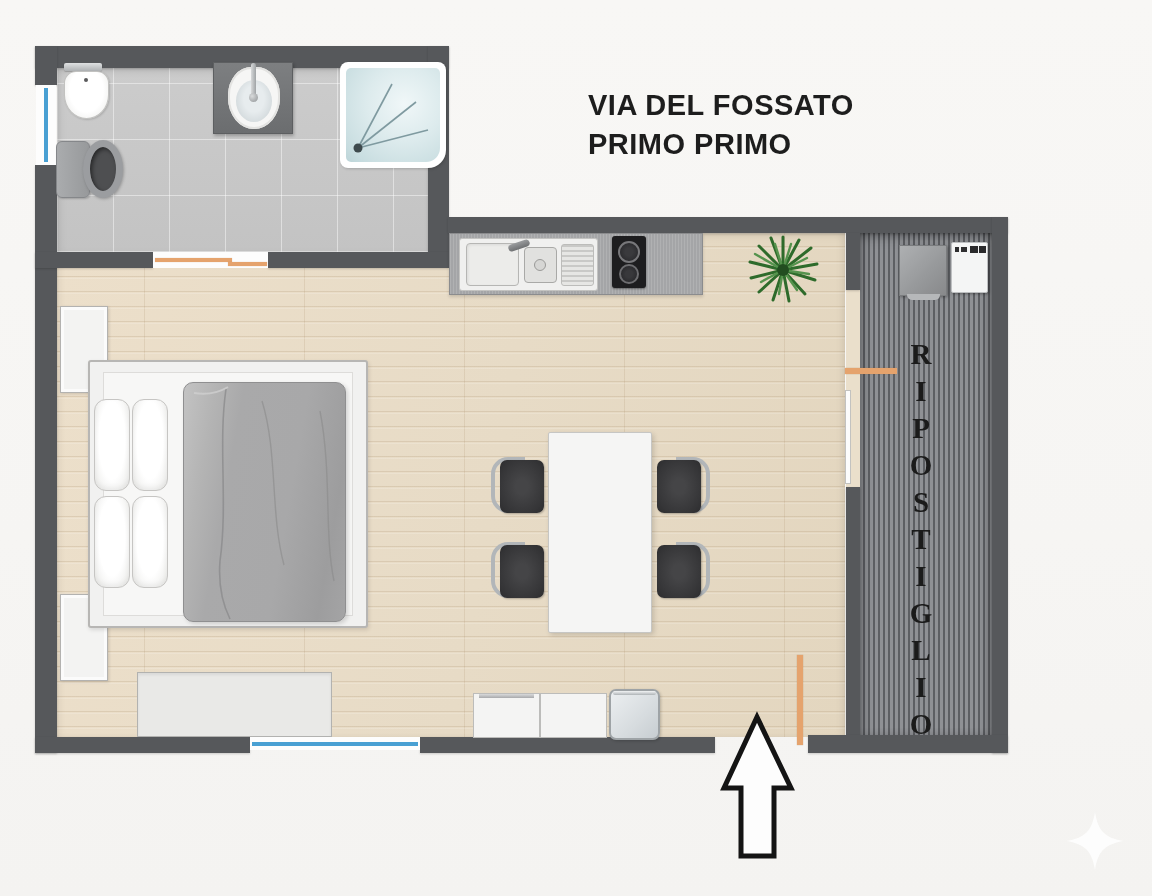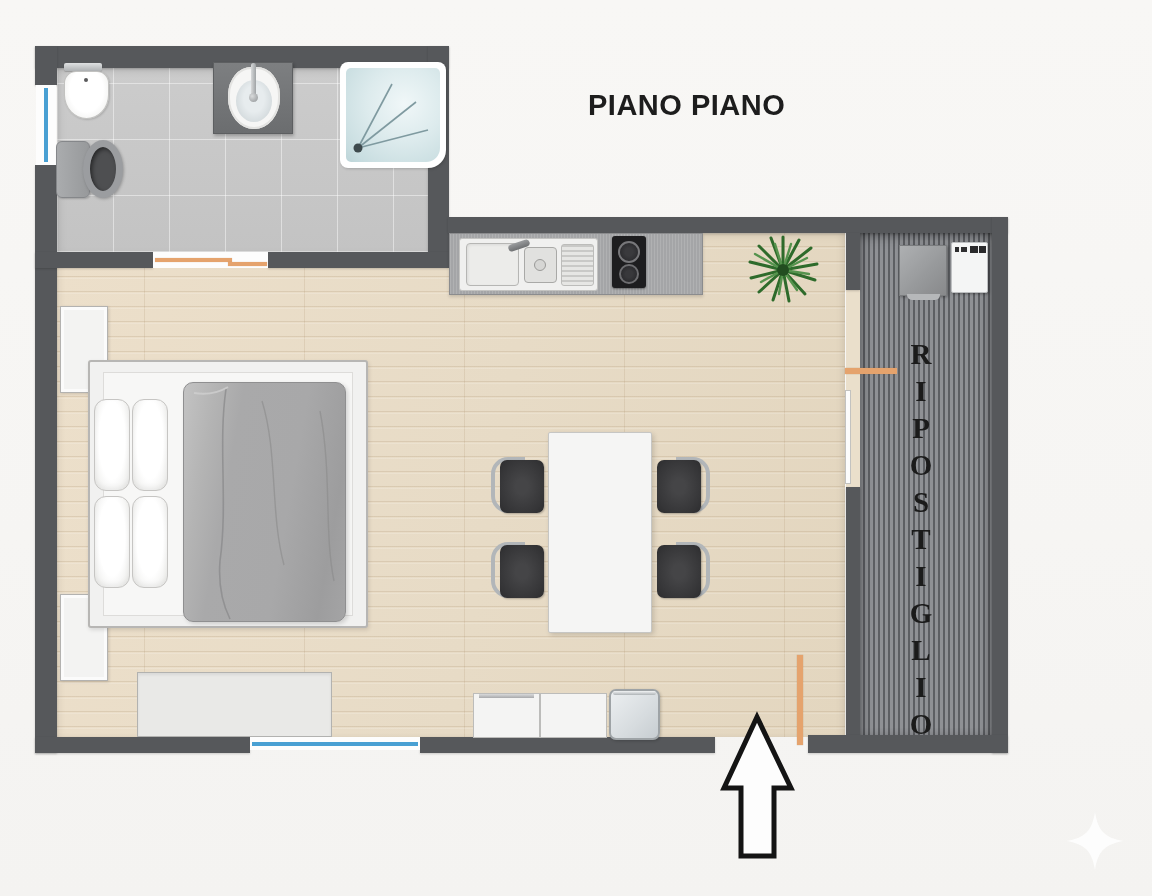--- a/index.html
+++ b/index.html
@@ -67,21 +67,22 @@
     position:absolute;left:897px;top:338px;width:48px;height:384px;
     writing-mode:vertical-lr;text-orientation:upright;
     font-family:"Liberation Serif",serif;font-weight:bold;font-size:29px;
     letter-spacing:5px;color:#1b1b1b;text-align:center;line-height:48px;
   }
 </style>
 </head>
 <body>
 
 <div class="title">
-  <div>PIANO PIANO</div>
+  <div>VIA DEL FOSSATO</div>
+  <div>PRIMO PRIMO</div>
 </div>
 
 <div class="abs wood" style="left:57px;top:233px;width:788px;height:504px;
             clip-path:polygon(391px 0px,788px 0px,788px 504px,0px 504px,0px 35px,391px 35px);"></div>
 
 <div class="abs tiles" style="left:57px;top:68px;width:371px;height:184px;"></div>
 
 <div class="abs slats" style="left:860px;top:233px;width:132px;height:502px;"></div>
 
 <div class="abs" style="left:846px;top:290px;width:14px;height:197px;background:#eadfcb;"></div>

